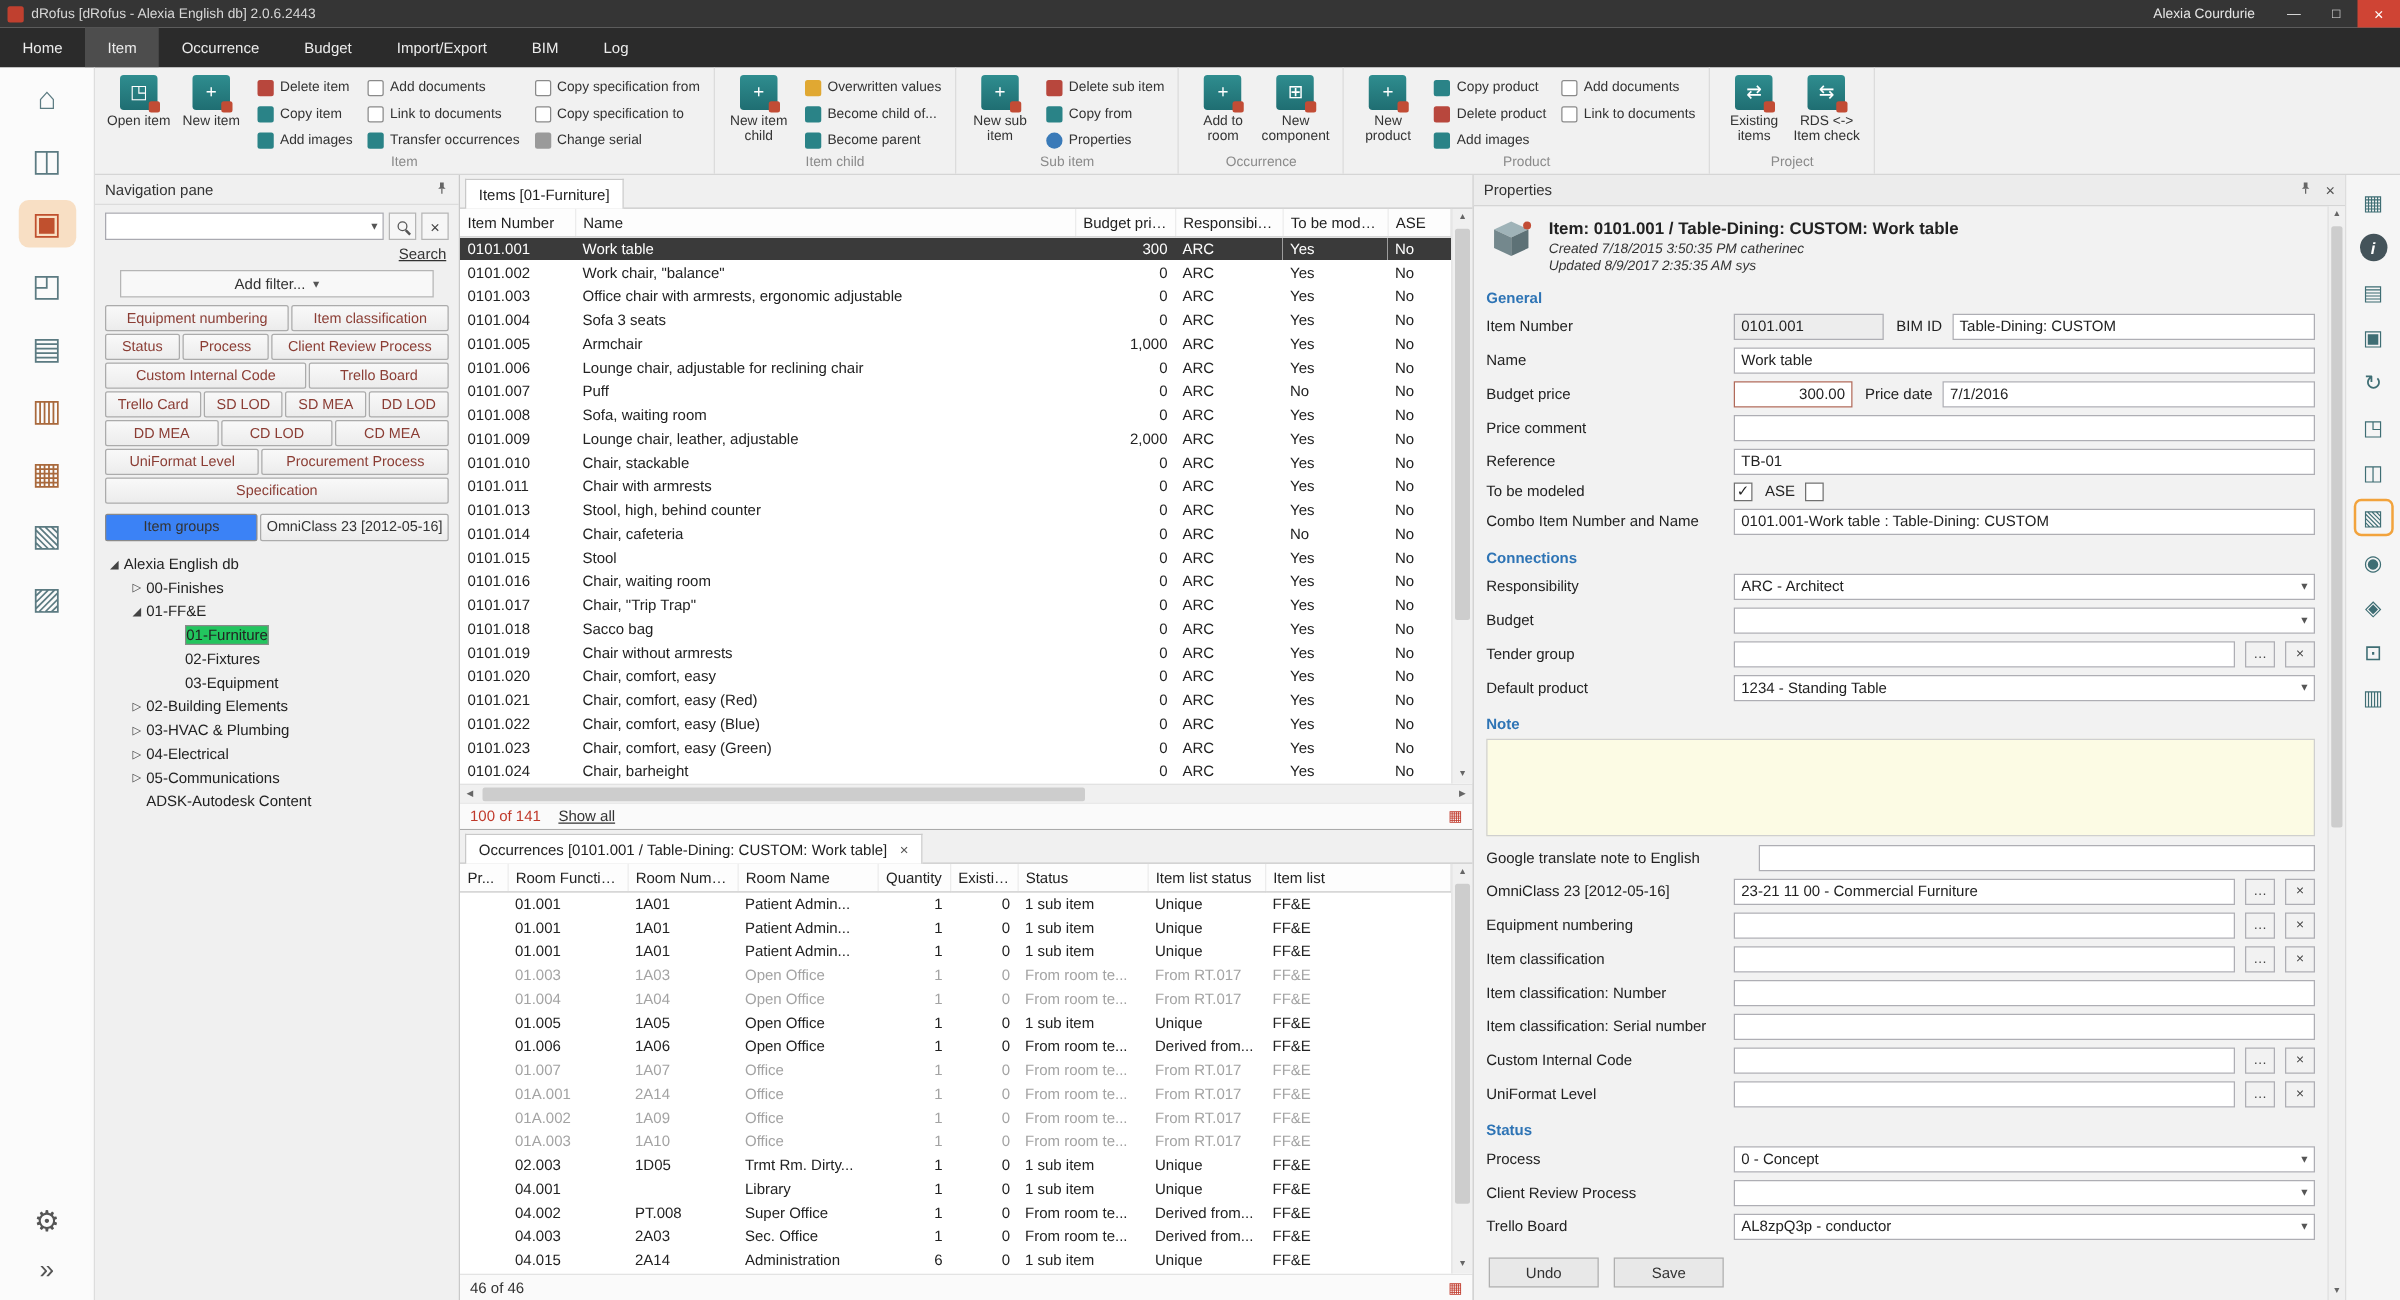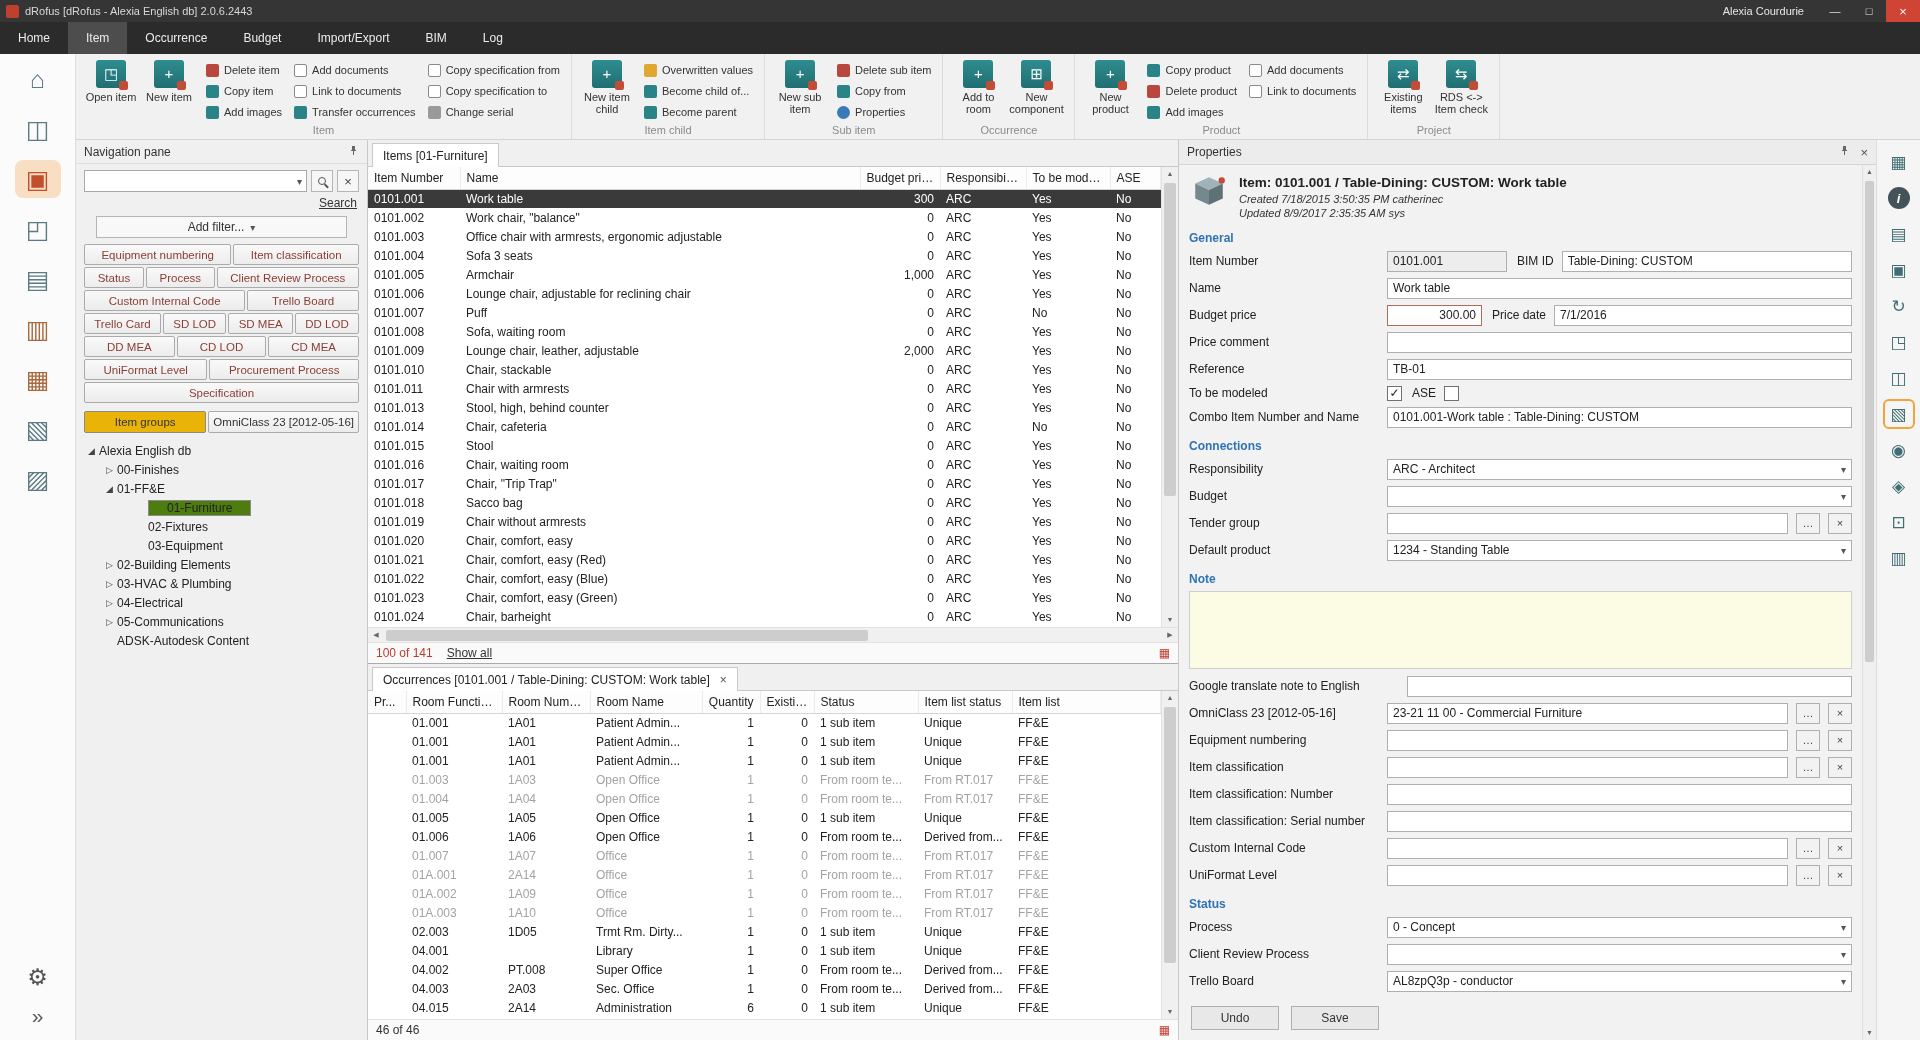--- a/index.html
+++ b/index.html
@@ -62,28 +62,28 @@
   .iconbtn{width:22px;height:22px;border:1px solid #b5b5b5;background:#f6f6f6;display:flex;align-items:center;justify-content:center;color:#444;font-size:13px}
   .mag{width:8px;height:8px;border:1.5px solid #555;border-radius:50%;position:relative;display:inline-block}
   .mag::after{content:"";position:absolute;width:5px;height:1.5px;background:#555;transform:rotate(45deg);right:-4px;bottom:-2px}
   .np-searchlink{text-align:right;padding:2px 10px 4px}
   .np-searchlink span{text-decoration:underline;color:#333}
   .np-addfilter{margin:2px 20px 6px;height:22px;background:#f8f8f8;border:1px solid #b5b5b5;display:flex;align-items:center;justify-content:center;gap:6px;color:#333}
   .np-filters{display:flex;flex-wrap:wrap;gap:2px;padding:0 8px 6px}
   .fbtn{flex:1 1 auto;height:21px;background:linear-gradient(#f9f9f9,#ececec);border:1px solid #ababab;border-radius:2px;color:#8b3d34;font-size:11.5px;display:flex;align-items:center;justify-content:center;padding:0 6px;white-space:nowrap}
   .np-tabs{display:flex;gap:2px;padding:2px 8px 6px}
   .np-tab{flex:1;height:22px;background:linear-gradient(#f9f9f9,#ececec);border:1px solid #ababab;border-radius:2px;display:flex;align-items:center;justify-content:center;font-size:11.5px;color:#333;white-space:nowrap;padding:0 4px}
-  .np-tab.active{background:#eab308;border-color:#8a8a8a}
+  .np-tab.active{background:#3b82f6;border-color:#8a8a8a}
   .np-tree{flex:1;overflow:hidden;padding:2px 4px}
   .titem{height:19px;display:flex;align-items:center;color:#222}
   .titem .arrow{width:15px;flex:none;font-size:9px;color:#444;text-align:center}
   .titem.d0{padding-left:4px}
   .titem.d1{padding-left:22px}
   .titem.d2{padding-left:53px}
-  .titem.sel .tlabel{background:#4d7c0f;border:1px solid #8a8a8a;padding:0 18px}
+  .titem.sel .tlabel{background:#22c55e;border:1px solid #8a8a8a;padding:0 0}
 
   
   .center{width:810px;display:flex;flex-direction:column;background:#fff;min-width:0}
   .tabstrip{height:27px;background:#f0f0f0;display:flex;align-items:flex-end;border-bottom:1px solid #c9c9c9;padding-left:4px}
   .tab{background:#fff;border:1px solid #c9c9c9;border-bottom:none;padding:5px 10px 4px;font-size:12px;display:flex;align-items:center;gap:10px;margin-bottom:-1px;white-space:nowrap}
   .tabclose{color:#555;font-size:12px}
   .items-panel{height:524px;display:flex;flex-direction:column;border-bottom:1px solid #aaa}
   .occ-panel{flex:1;display:flex;flex-direction:column;min-height:0}
   .tablewrap{flex:1;display:flex;min-height:0;overflow:hidden}
   table.grid{border-collapse:collapse;table-layout:fixed;width:100%;align-self:flex-start}

